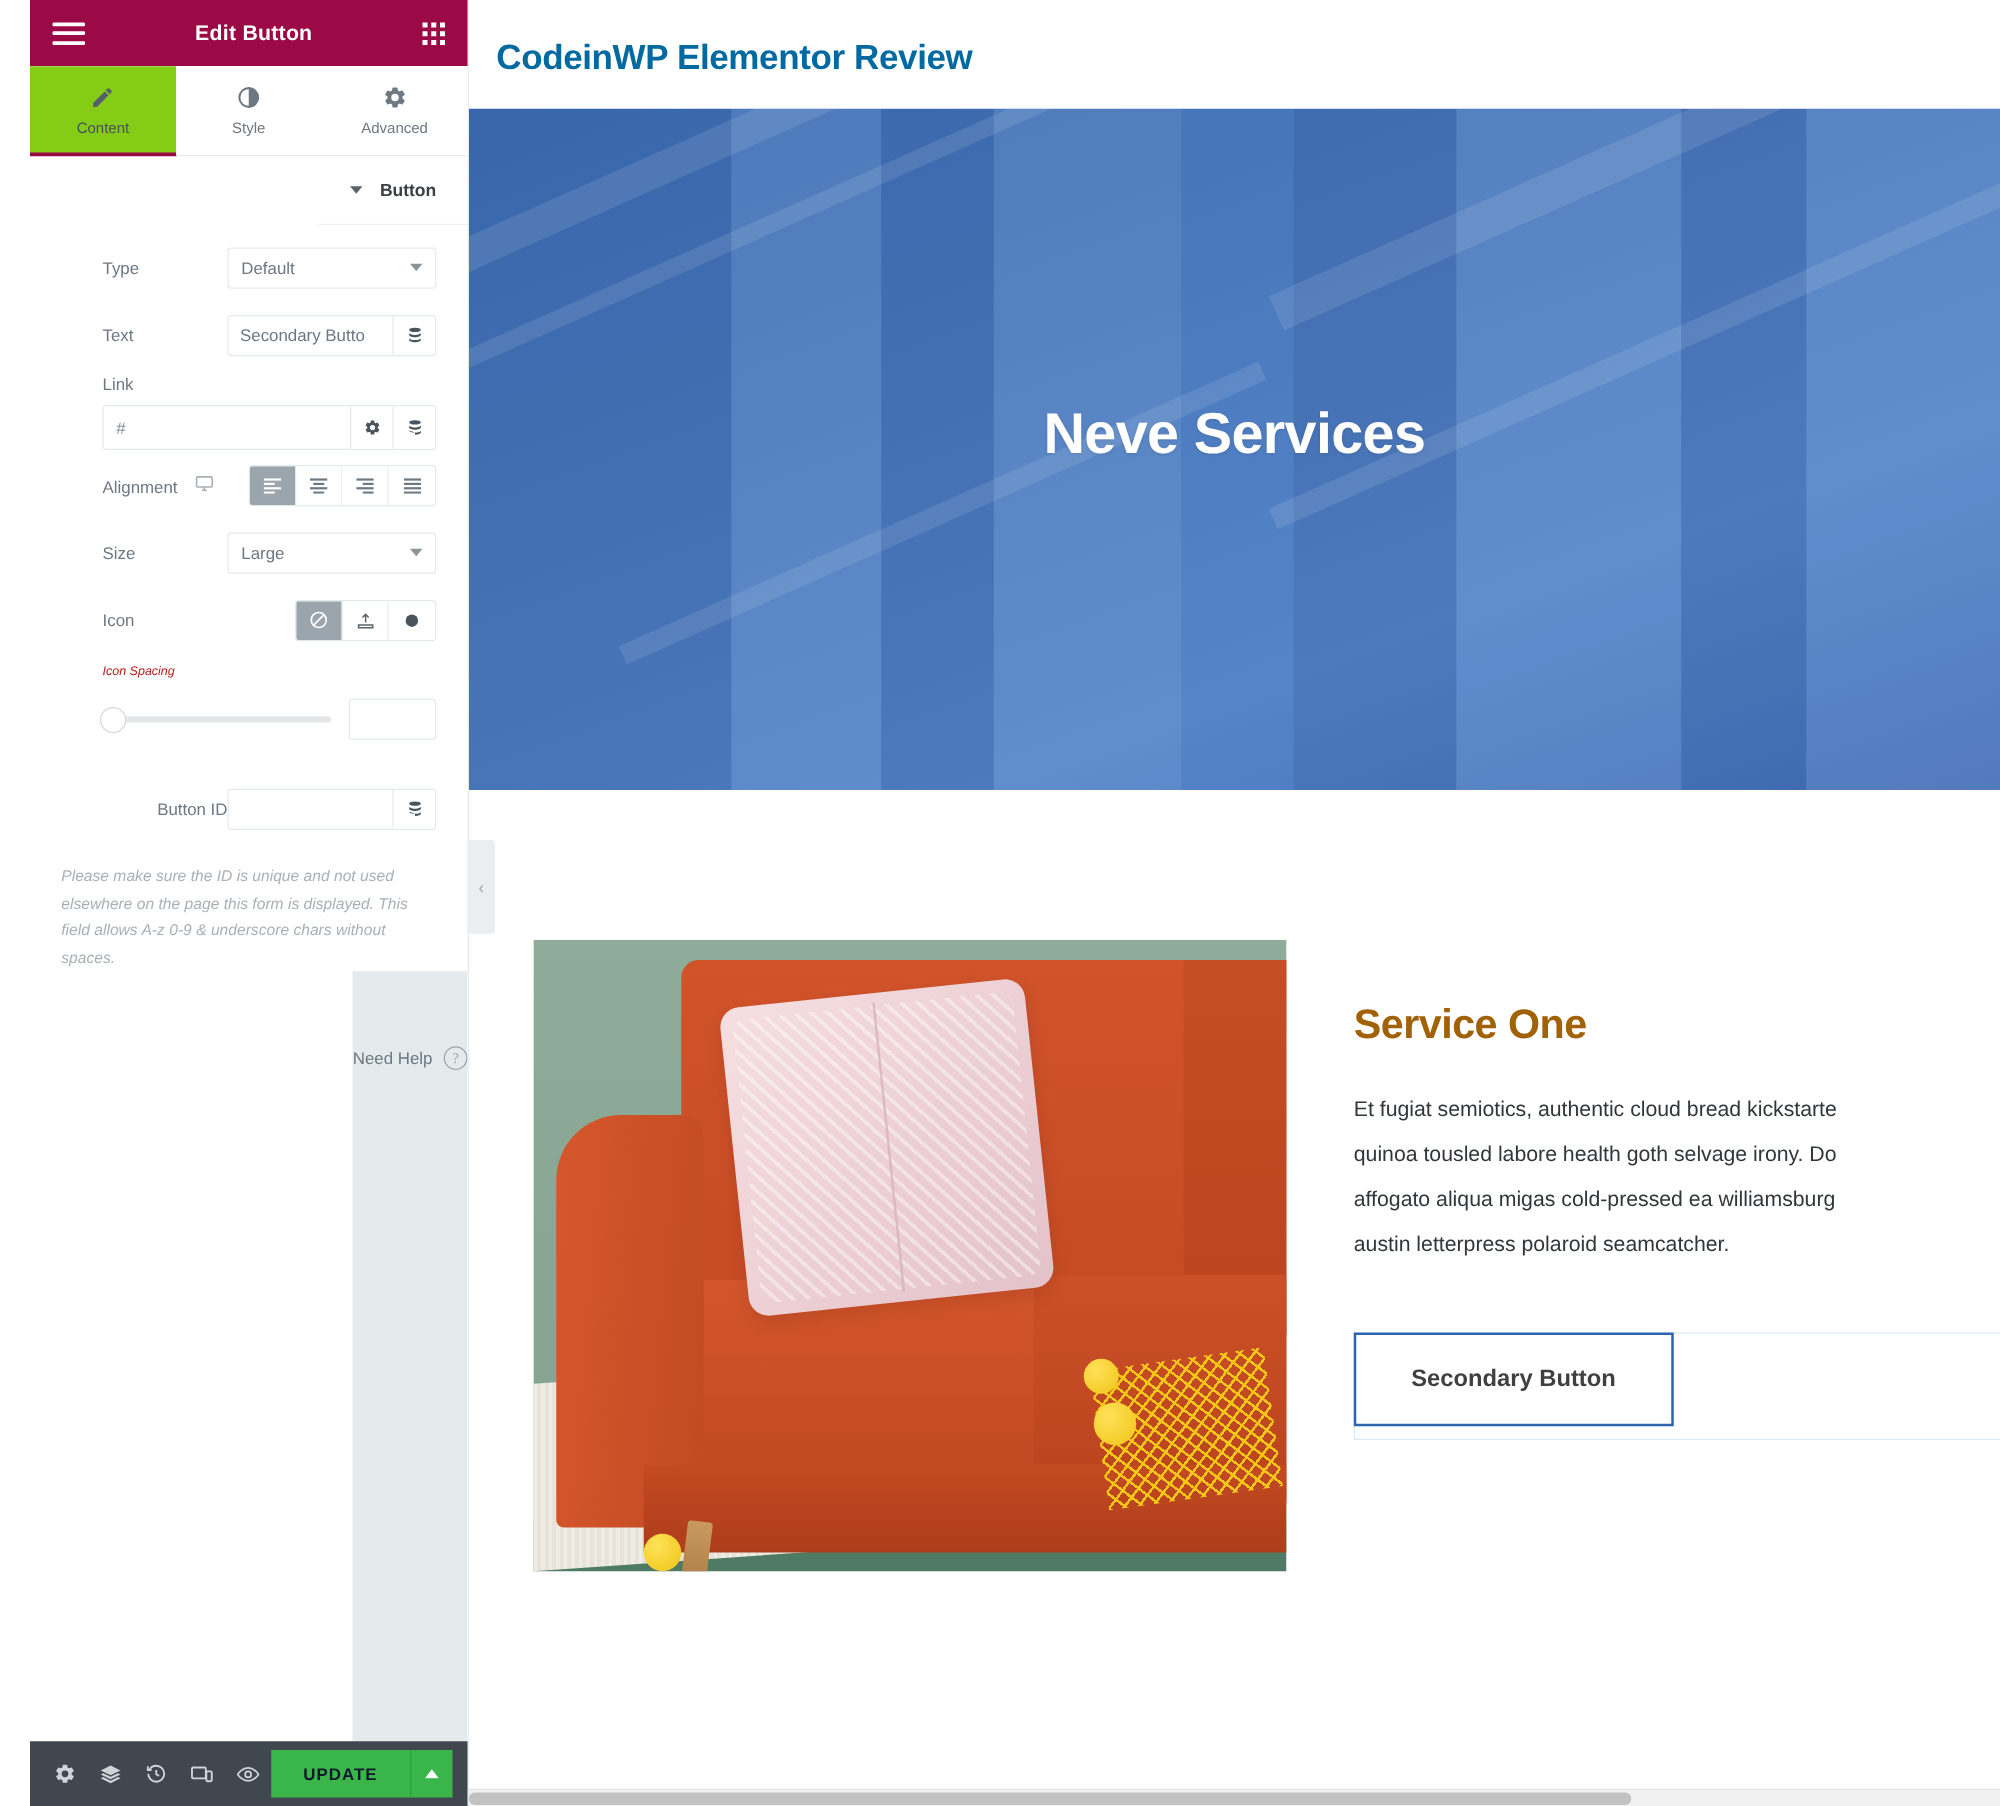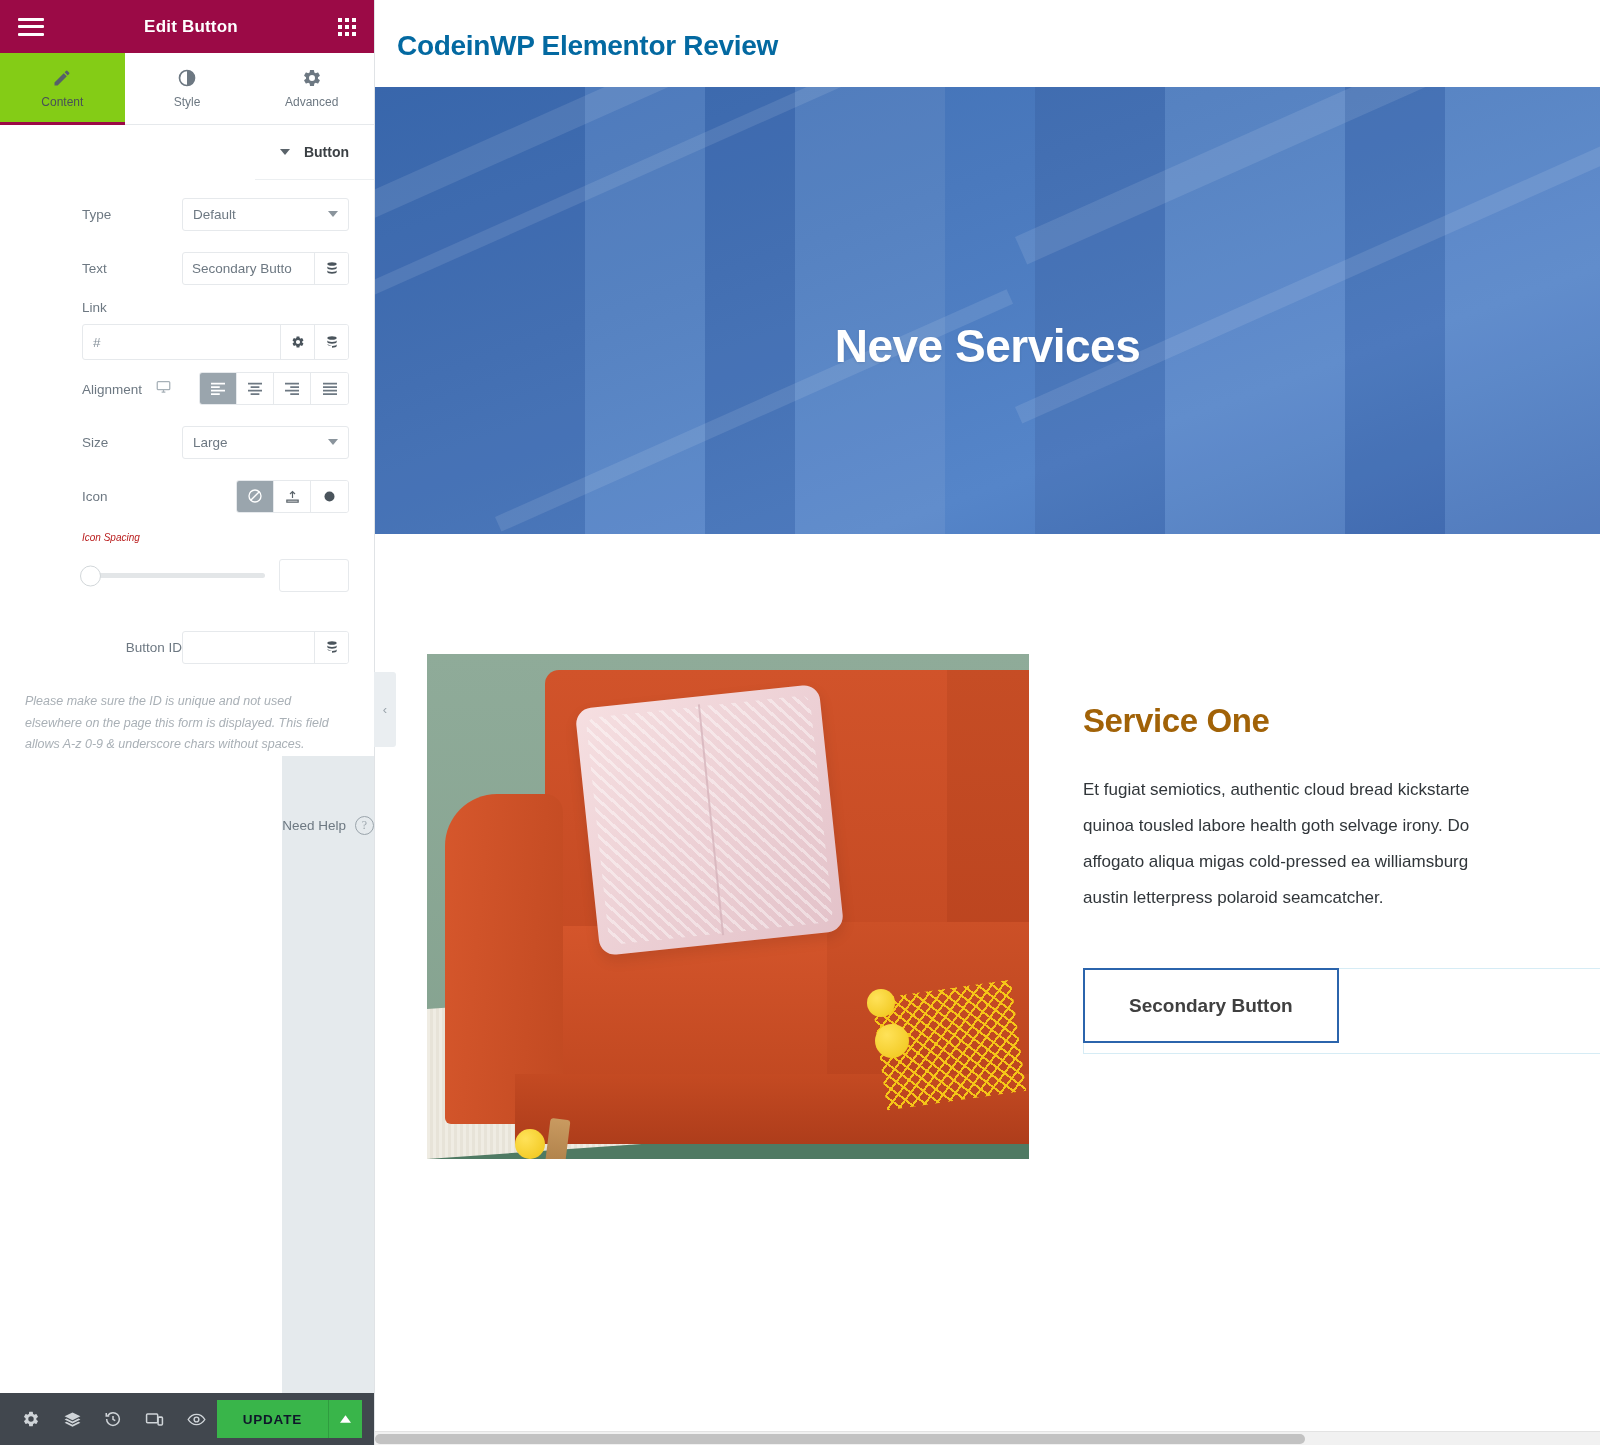--- a/index.html
+++ b/index.html
@@ -11,20 +11,21 @@
   #app { position: relative; width: 1600px; height: 1445px; display: flex; }
 
   
   #panel {
     width: 375px; height: 1445px;
     background: #fff;
     display: flex; flex-direction: column;
     position: relative;
     border-right: 1px solid #e0e3e6;
     z-index: 5;
+    padding-left: 24px;
   }
   .panel-header {
     height: 53px; background: #9b0a46;
     display: flex; align-items: center; justify-content: space-between;
     padding: 0 18px; flex: 0 0 auto;
   }
   .panel-title {
     color: #fff; font-size: 17px; font-weight: bold; letter-spacing: .2px;
   }
   .hamburger { width: 26px; height: 18px; display: flex; flex-direction: column; justify-content: space-between; cursor: pointer; }
@@ -144,21 +145,21 @@
     color: #9aa4ab; font-size: 13px; z-index: 9;
   }
 
   
   #preview { flex: 1 1 auto; position: relative; background: #fff; overflow: hidden; }
   .site-title {
     font-size: 28px; font-weight: bold; color: #0369a1; padding: 30px 0 0 22px; letter-spacing: -0.3px;
   }
 
   .hero {
-    margin-top: 25px; height: 447px; position: relative; overflow: hidden;
+    margin-top: 25px; height: 545px; position: relative; overflow: hidden;
     background: linear-gradient(160deg,#3e6fb5 0%,#4a79bd 35%,#5585c9 70%,#4571b8 100%);
   }
   .hero .pane { position: absolute; background: rgba(255,255,255,.07); }
   .hero .dark { position: absolute; background: rgba(20,50,110,.13); }
   .hero .diag {
     position: absolute; background: rgba(255,255,255,.10);
     transform: rotate(-24deg); transform-origin: left top;
   }
   .hero-title {
     position: absolute; left: 0; right: 0; top: 232px; text-align: center;

